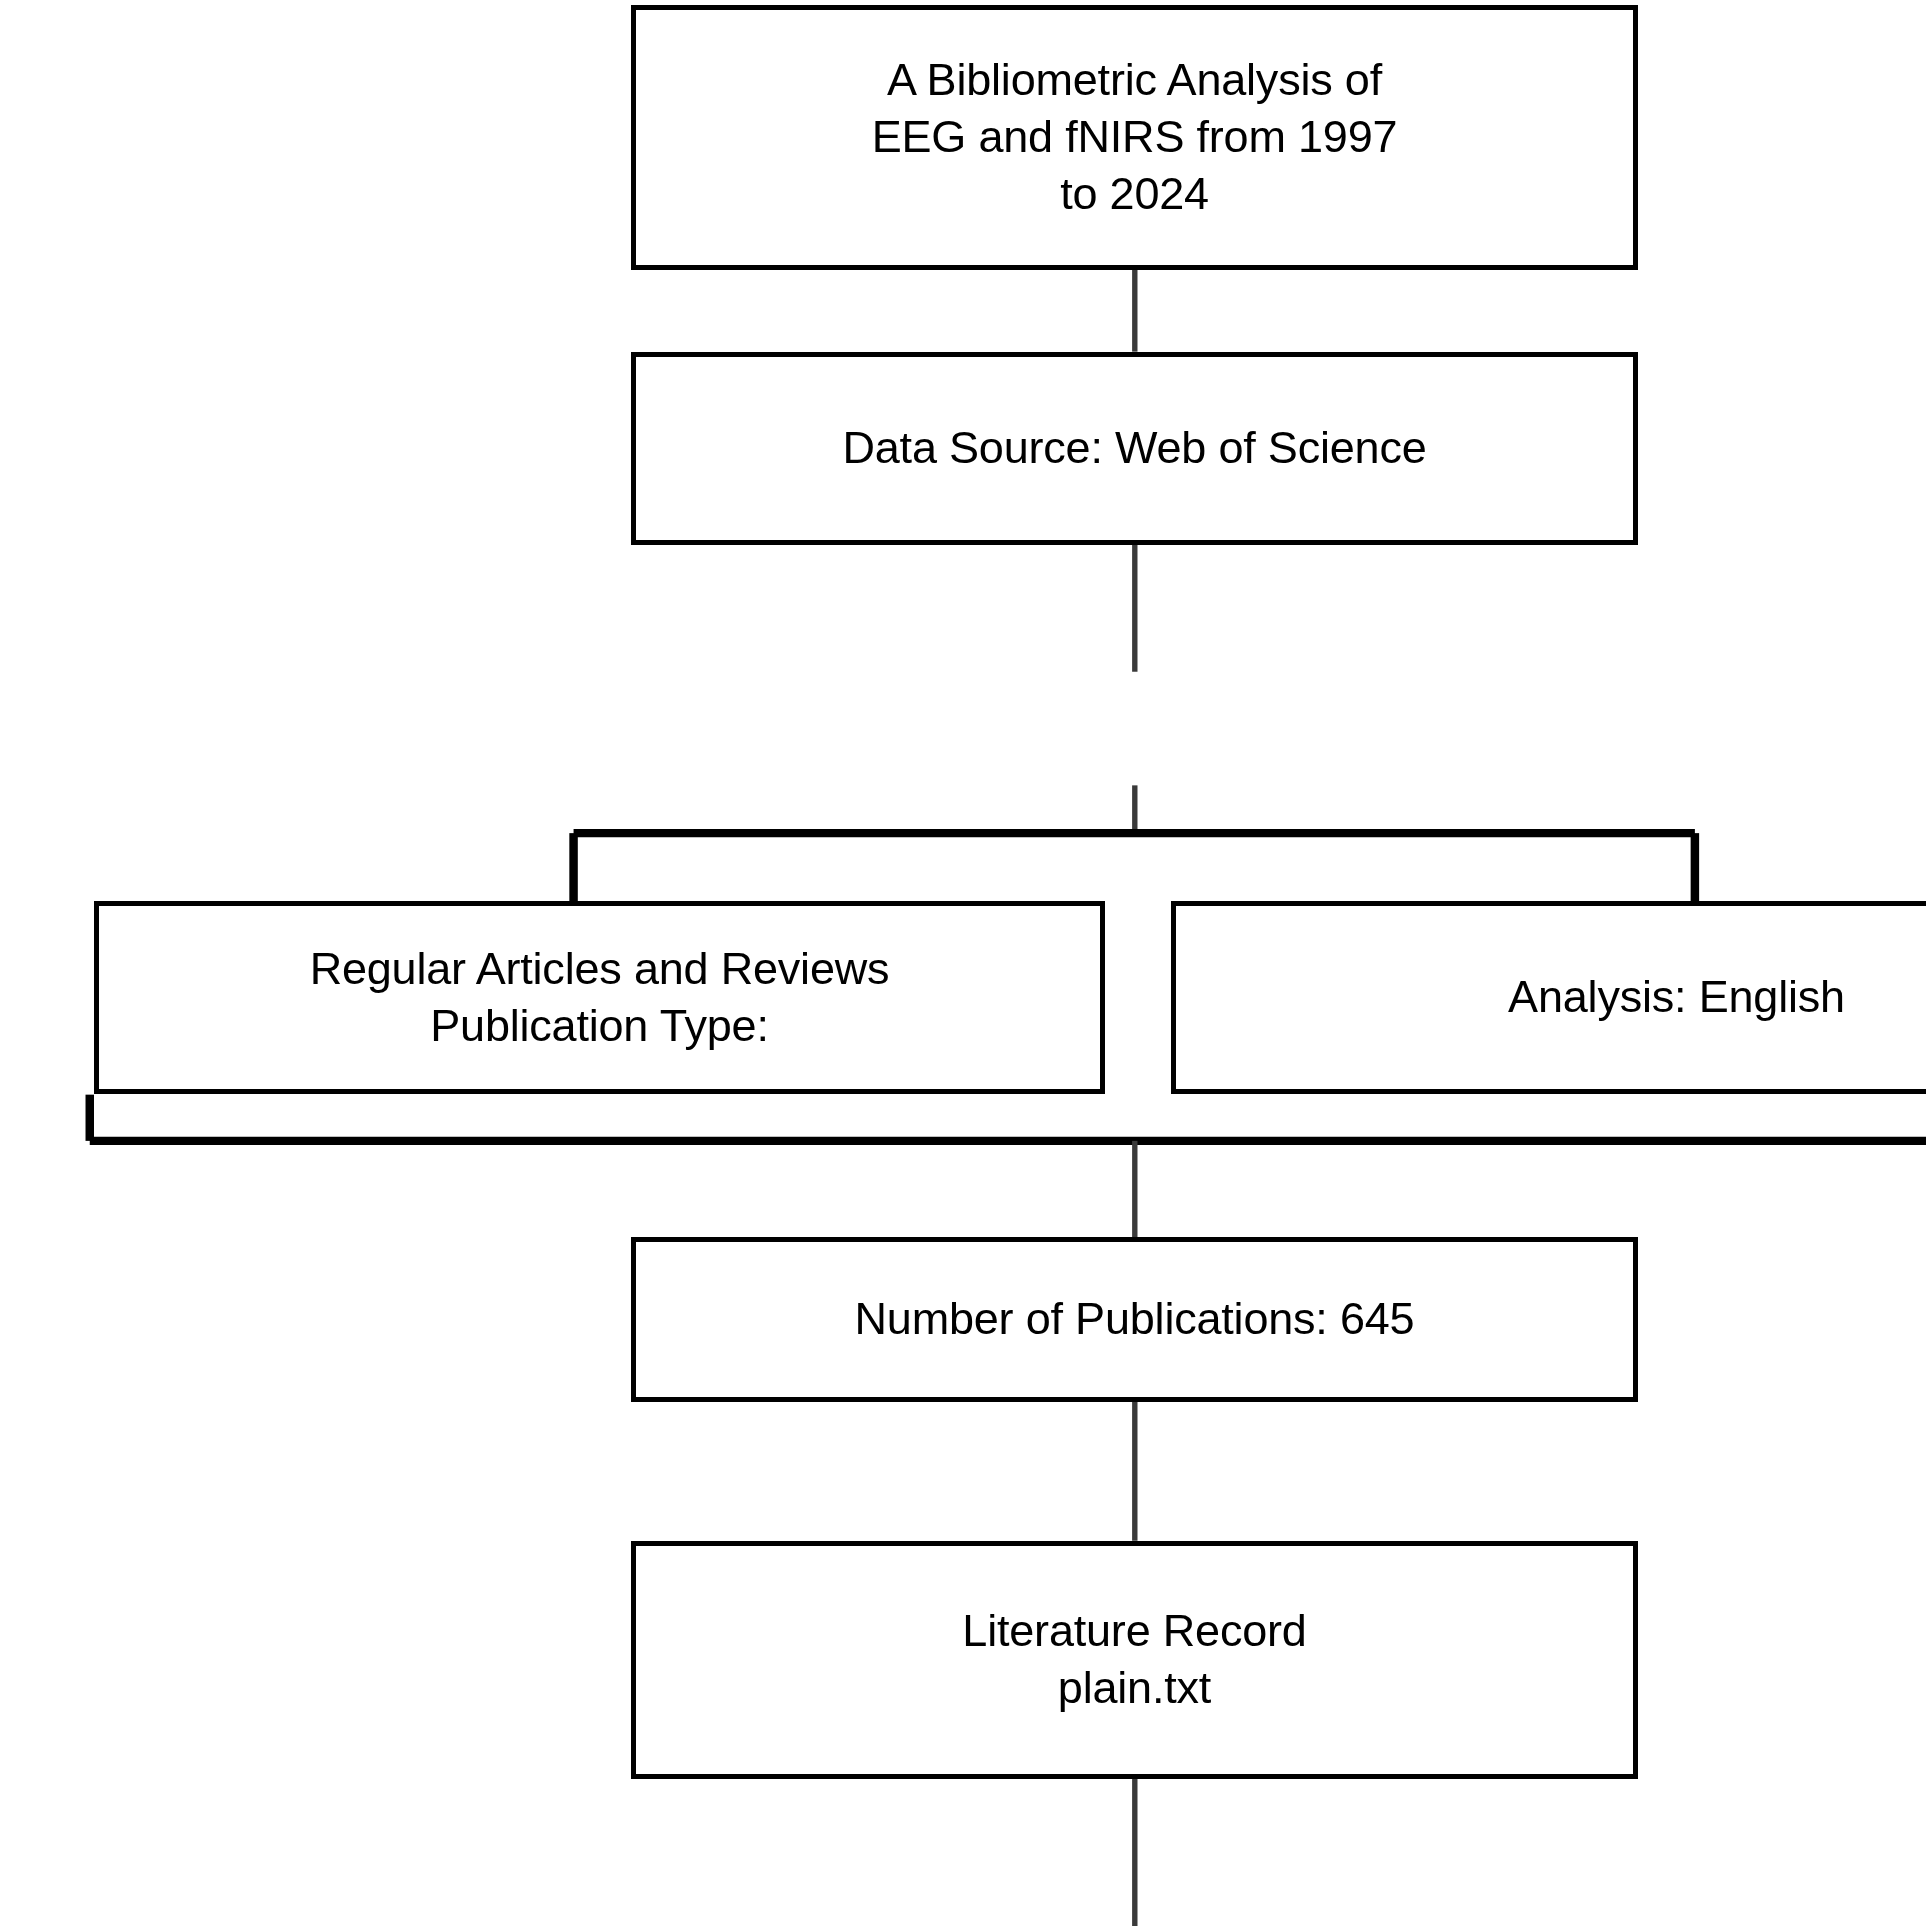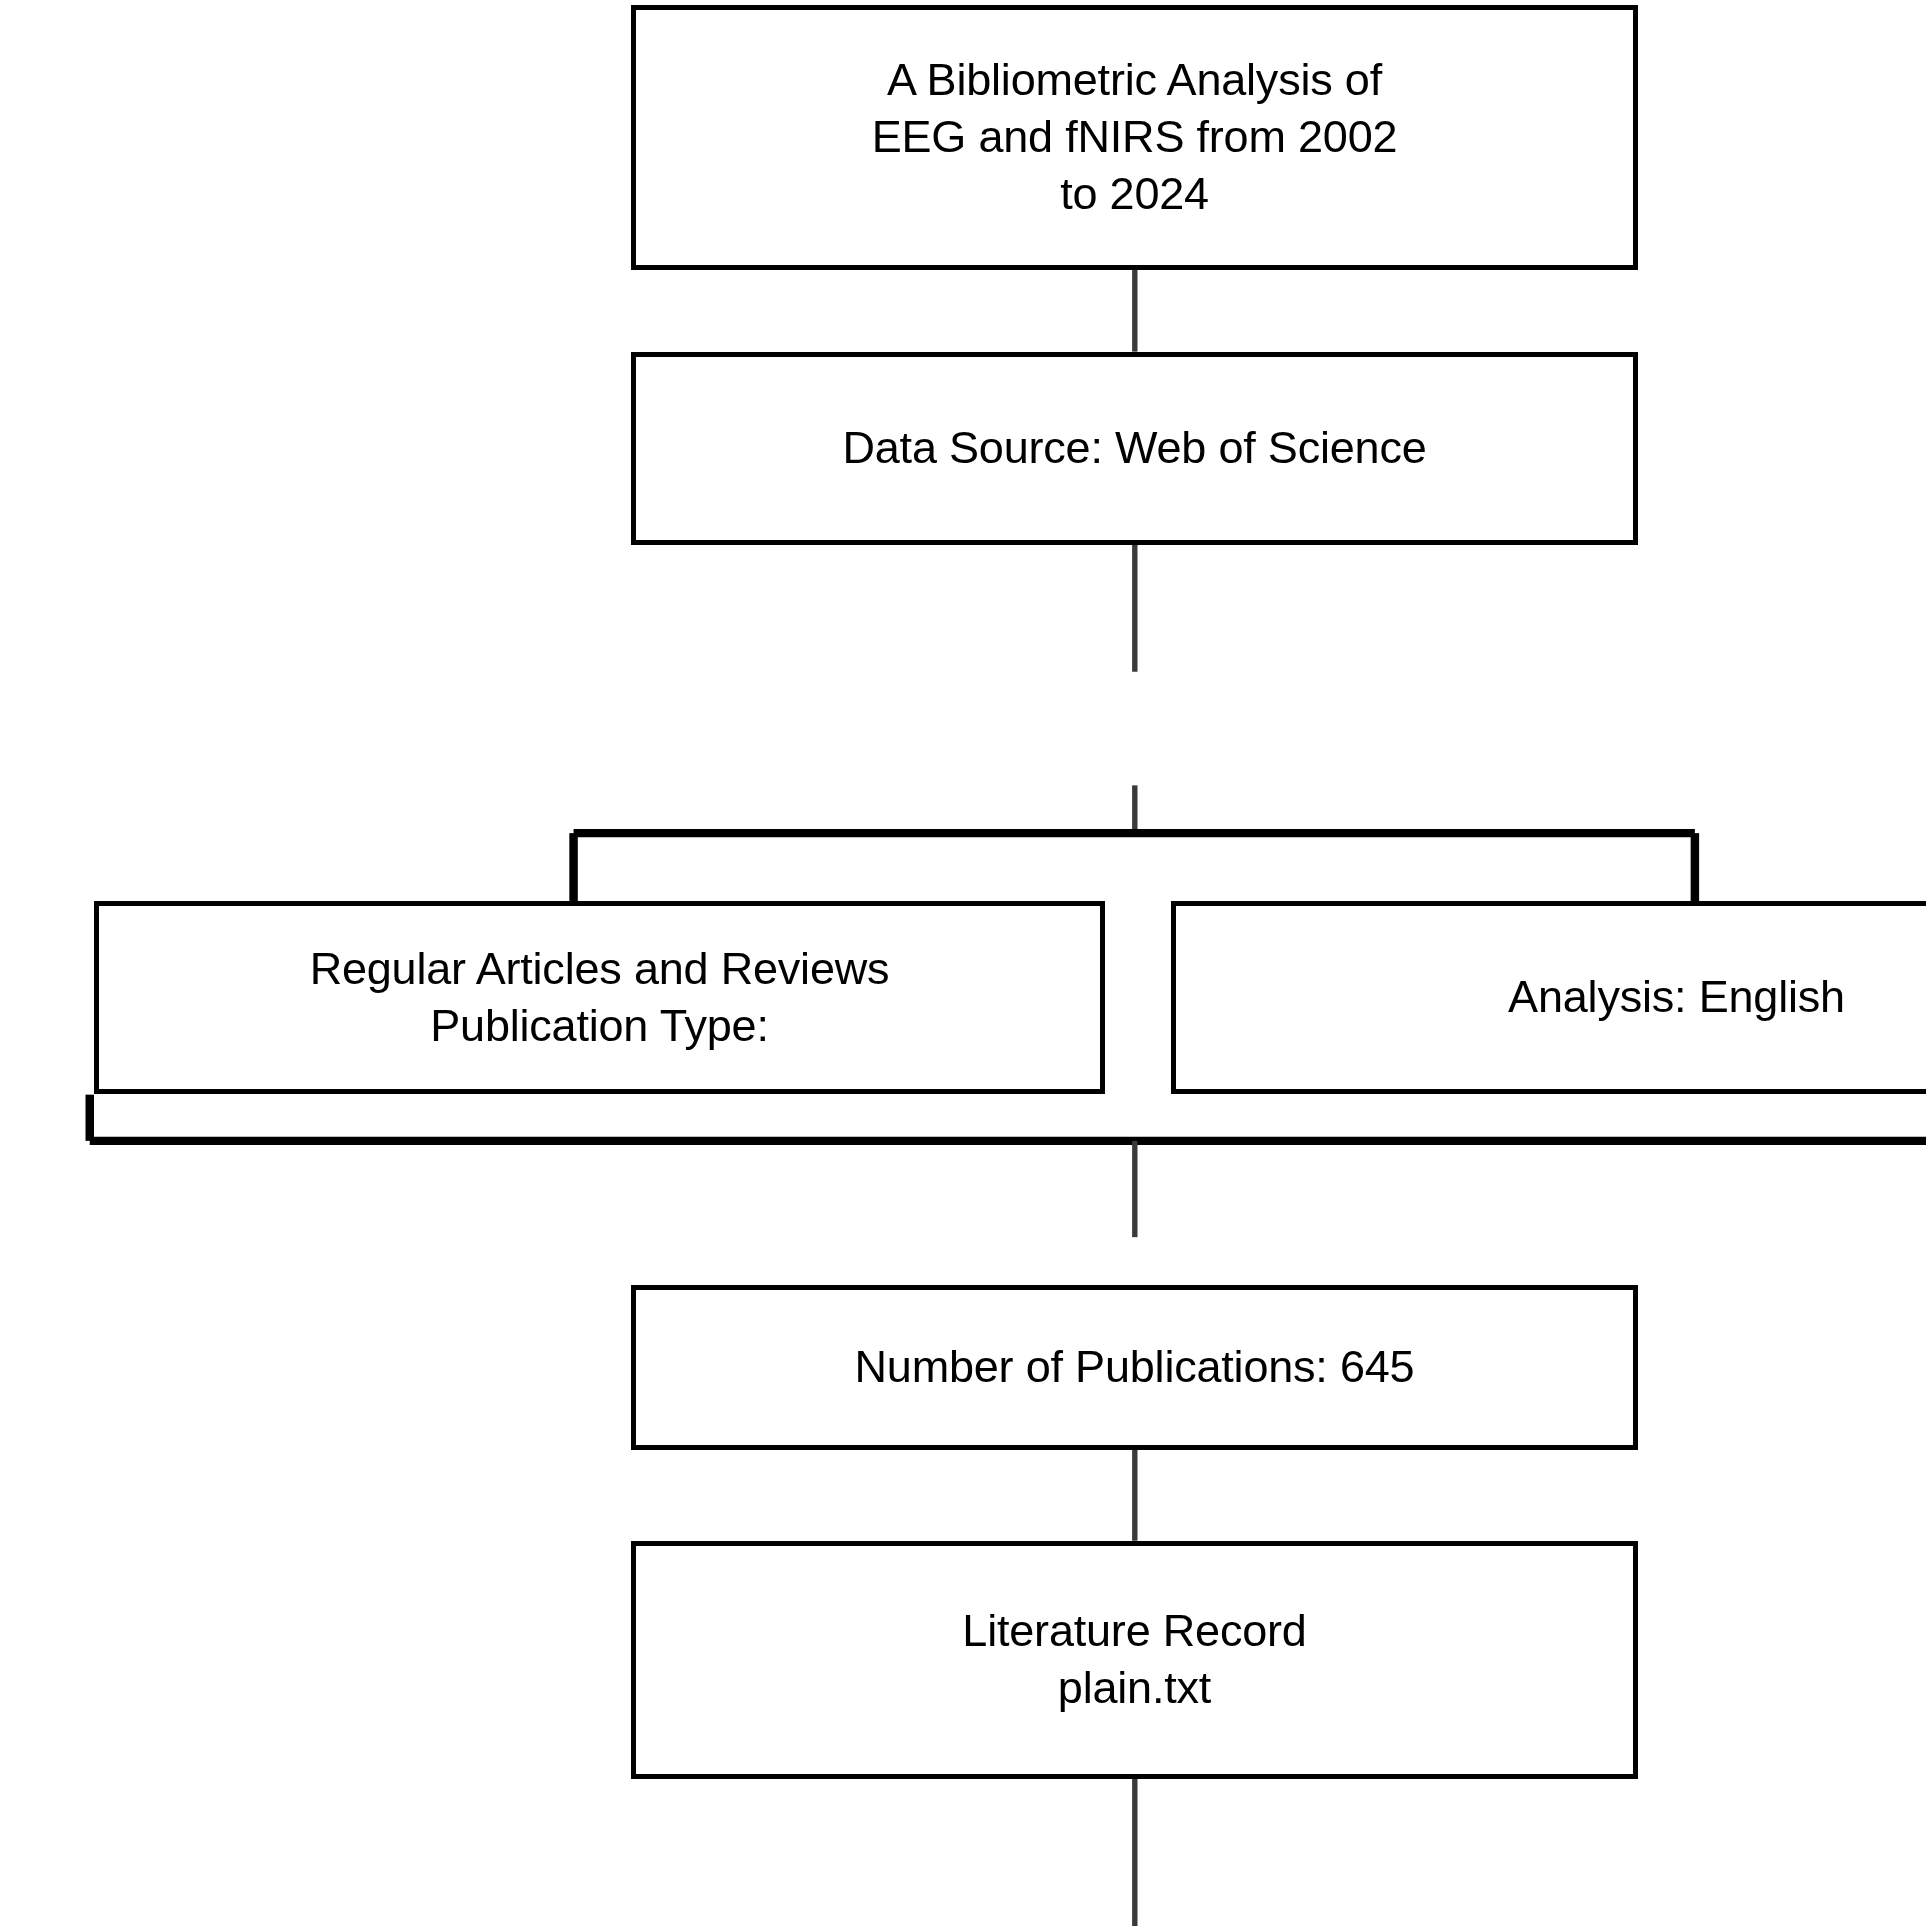--- a/index.html
+++ b/index.html
@@ -90,39 +90,39 @@
     <g fill="none" stroke="#3a3a3a" stroke-width="14">
 
       <line x1="1513" y1="6262" x2="1513" y2="6575"></line>
 
       <line x1="4379" y1="6262" x2="4379" y2="6575"></line>
     </g>
   </svg>
 
   <div class="node node-proc" style="left:631px; top:5px; width:1007px; height:265px;">
     <span class="line">A Bibliometric Analysis of</span>
-    <span class="line">EEG and fNIRS from 2002</span>
+    <span class="line">EEG and fNIRS from 1997</span>
     <span class="line">to 2024</span>
   </div>
 
   <div class="node node-proc" style="left:631px; top:352px; width:1007px; height:193px;text-align:right;">
     <span class="line">Data Source: Web of Science</span>
   </div>
 
 
   <div class="node node-proc" style="left:94px; top:901px; width:1011px; height:193px;">
     <span class="line">Regular Articles and Reviews</span>
     <span class="line">Publication Type:</span>
   </div>
 
   <div class="node node-proc" style="left:1171px; top:901px; width:1011px; height:193px;">
     <span class="line">Analysis: English</span>
   </div>
 
-  <div class="node node-proc" style="left:631px; top:1237px; width:1007px; height:165px;margin-top:48px;">
+  <div class="node node-proc" style="left:631px; top:1237px; width:1007px; height:165px;">
     <span class="line">Number of Publications: 645</span>
   </div>
 
   <div class="node node-proc" style="left:631px; top:1541px; width:1007px; height:238px;">
     <span class="line">Literature Record</span>
     <span class="line">plain.txt</span>
   </div>
 
 </div>
 

